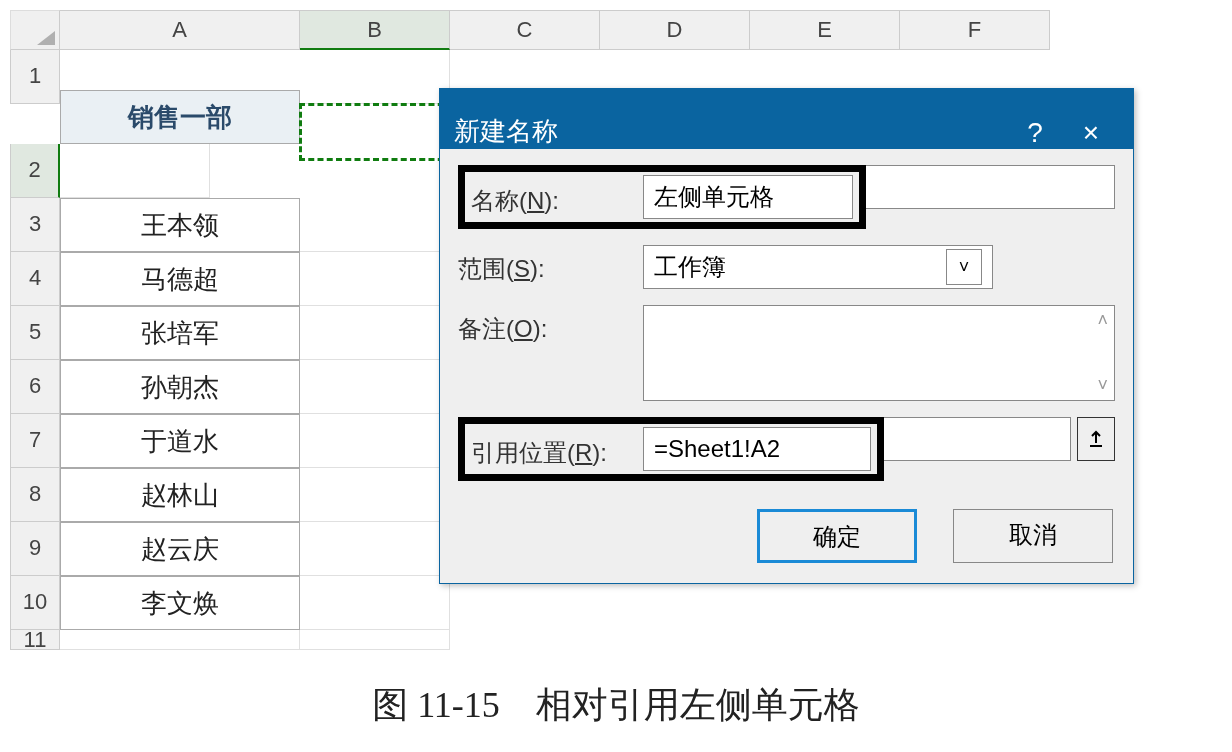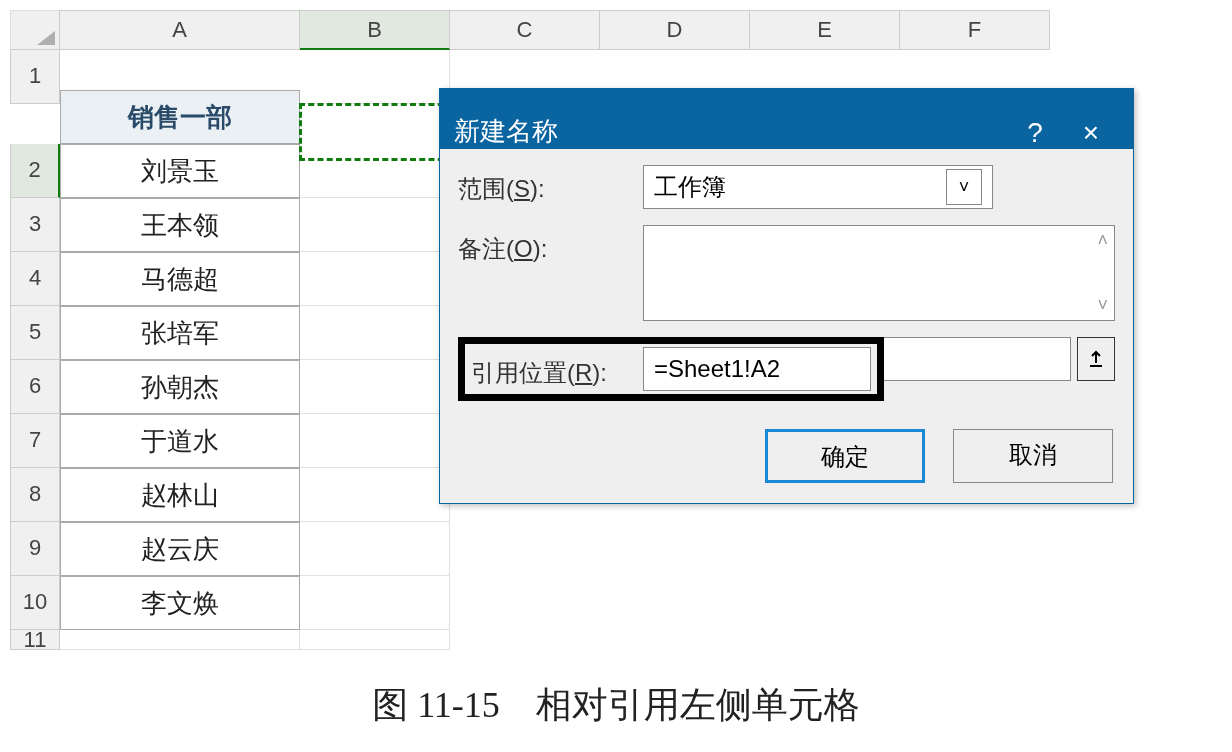--- a/index.html
+++ b/index.html
@@ -192,21 +192,21 @@
     .white-stretch {
       height: 44px;
       border: 1.5px solid #888;
       border-left: none;
       background: #fff;
       flex: 1;
     }
     .dlg-buttons {
       display: flex;
       justify-content: flex-end;
-      gap: 28px;
+      gap: 36px;
       padding: 12px 20px 20px 0;
     }
     .btn {
       width: 160px;
       height: 54px;
       font-size: 24px;
       text-align: center;
       line-height: 50px;
       background: #efefef;
       cursor: pointer;
@@ -238,21 +238,20 @@
     <div class="col-header narrow">F</div>
   </div>
 
   <div class="row">
     <div class="row-header">1</div>
     <div class="cell header-cell">销售一部</div>
     <div class="cell narrow"></div>
   </div>
   <div class="row">
     <div class="row-header selected">2</div>
-    <div class="cell data-cell">刘景玉</div>
     <div class="cell narrow"></div>
   </div>
   <div class="row">
     <div class="row-header">3</div>
     <div class="cell data-cell">王本领</div>
     <div class="cell narrow"></div>
   </div>
   <div class="row">
     <div class="row-header">4</div>
     <div class="cell data-cell">马德超</div>
@@ -298,20 +297,31 @@
 </div>
 
 <div class="dialog">
   <div class="dlg-title">
     <span class="dlg-title-text">新建名称</span>
     <span class="dlg-help">?</span>
     <span class="dlg-close">×</span>
   </div>
   <div class="dlg-body">
 
+    <div class="dlg-row">
+      <div class="highlight-box highlight-name">
+        <div class="dlg-label">
+          <span>名称(</span><u>N</u><span>):</span>
+        </div>
+        <div class="dlg-input">
+            <span>左侧单元格</span>
+          </div>
+      </div>
+      <div class="white-stretch"></div>
+    </div>
 
     <div class="dlg-row">
       <div class="dlg-label">
         <span>范围(</span><u>S</u><span>):</span>
       </div>
       <div class="dlg-select" style="max-width:350px;">
         <span>工作簿</span>
         <span class="chev">˅</span>
       </div>
     </div>

